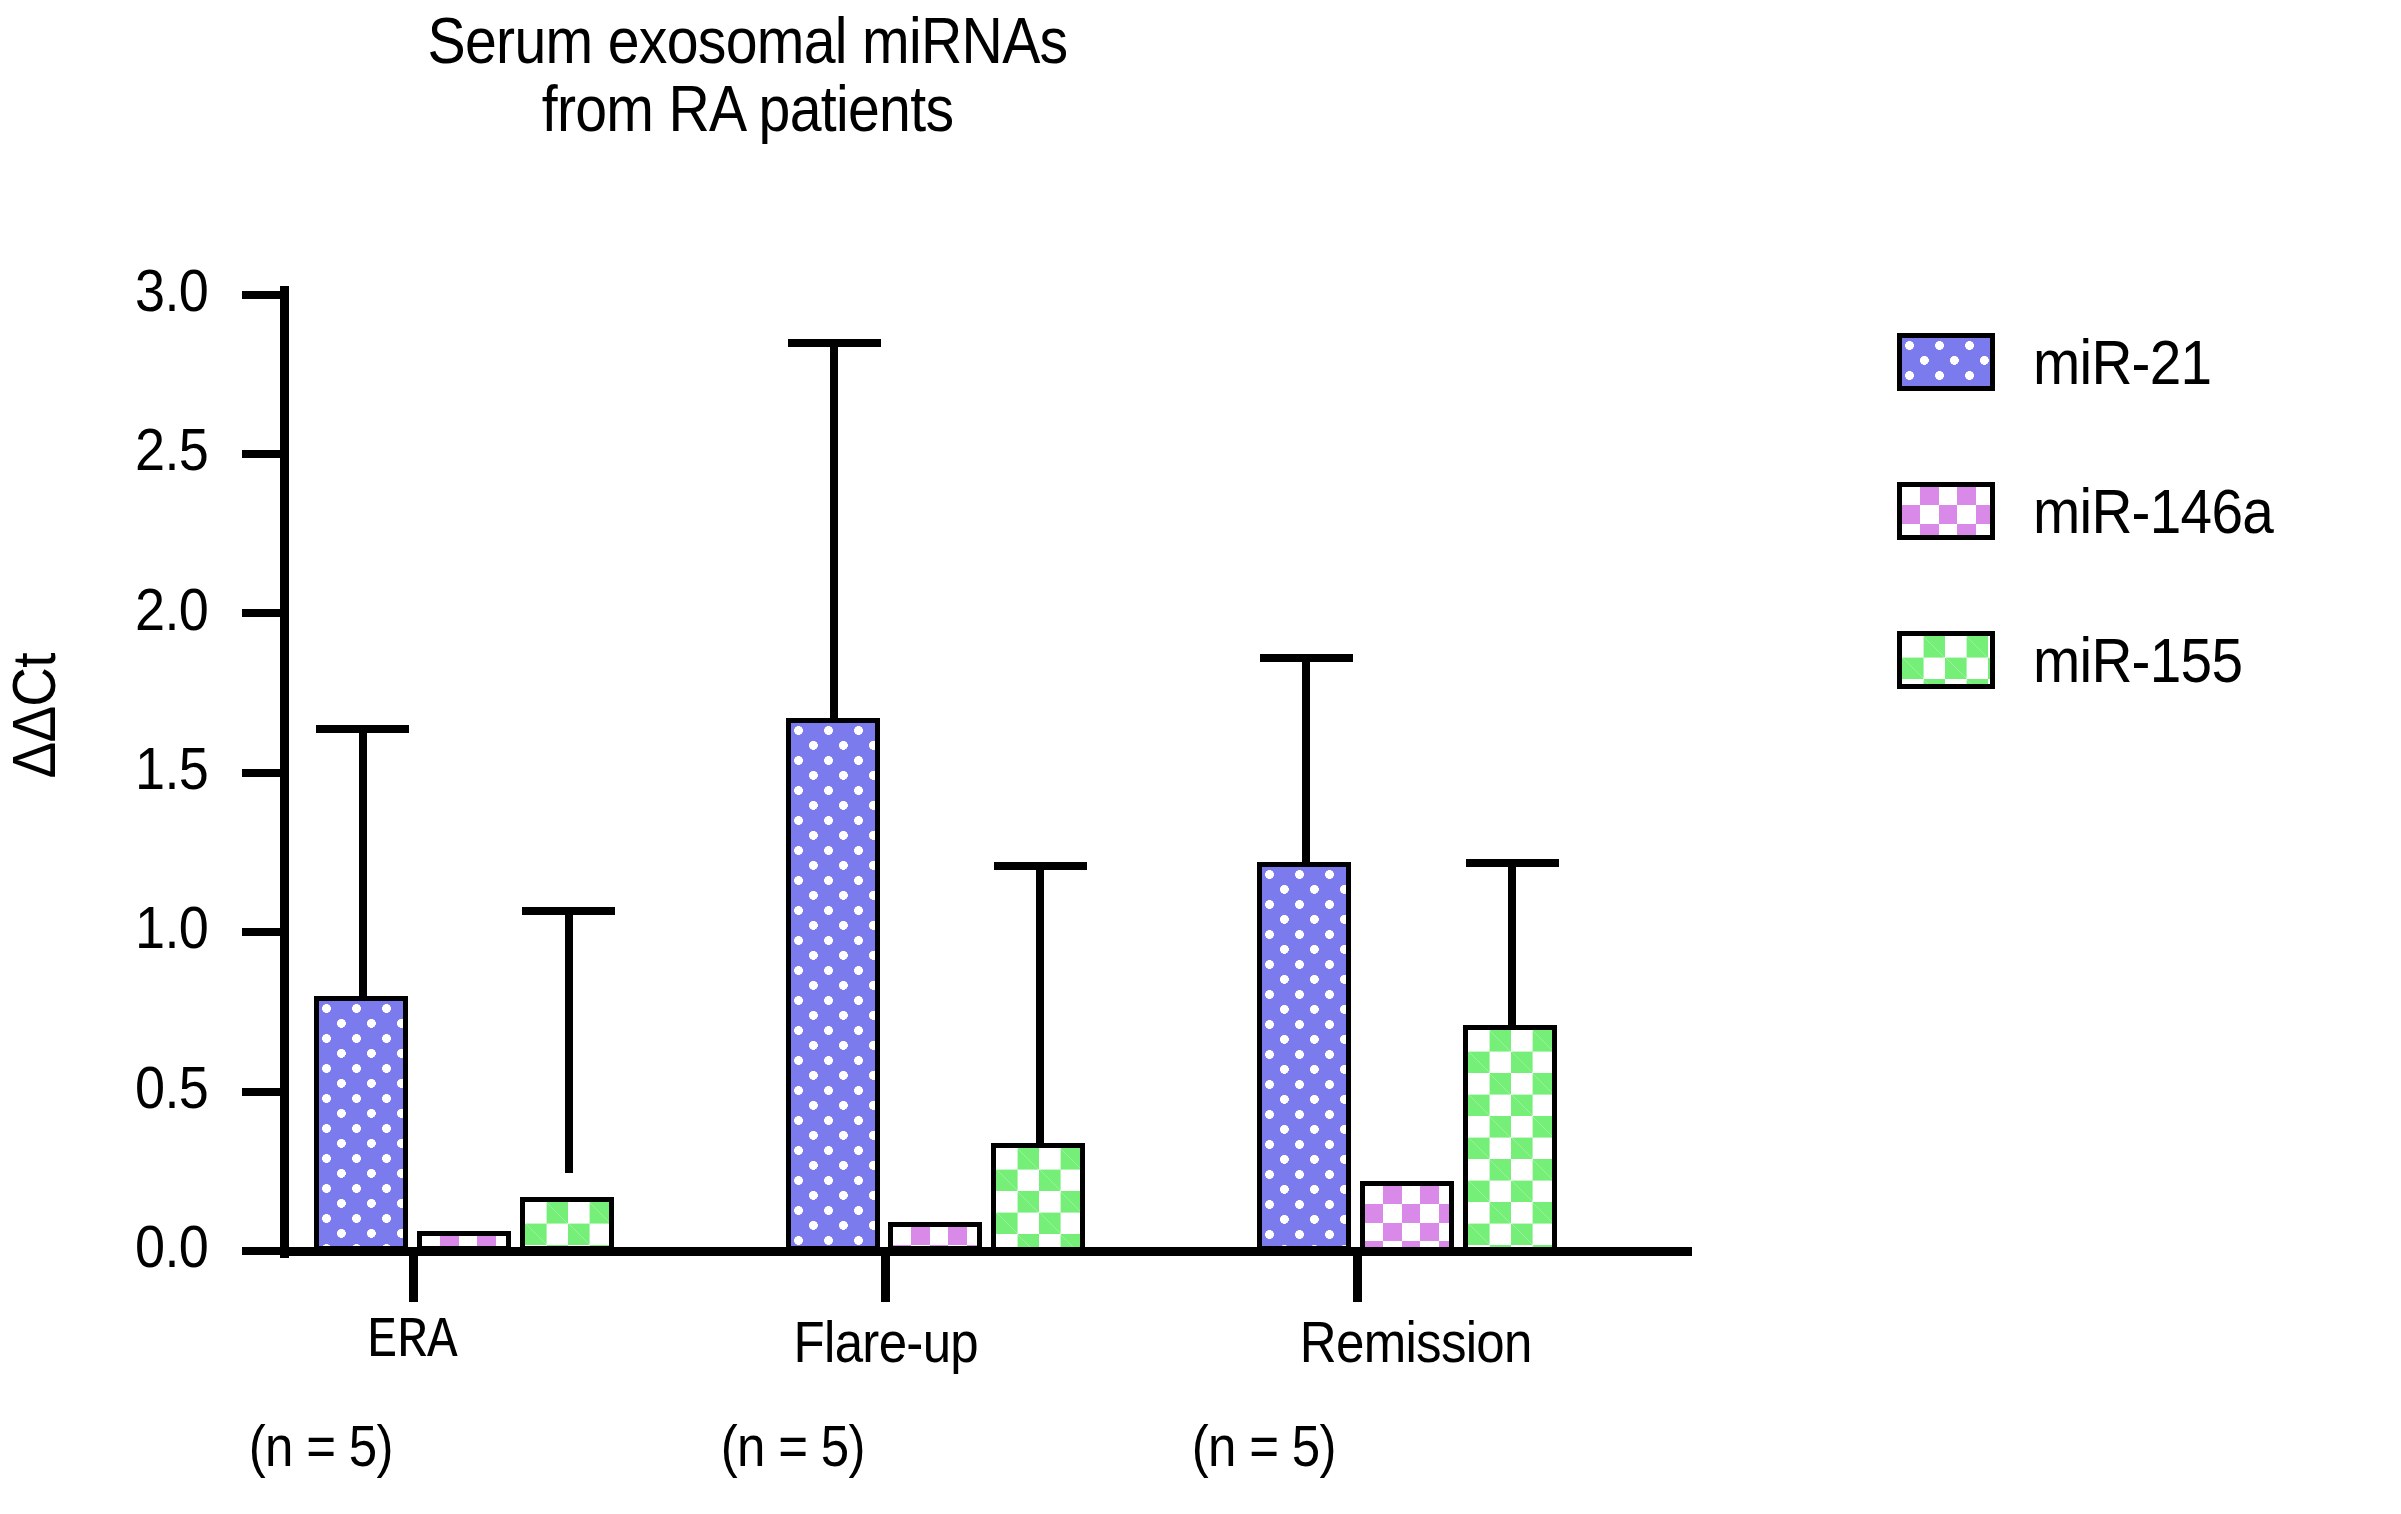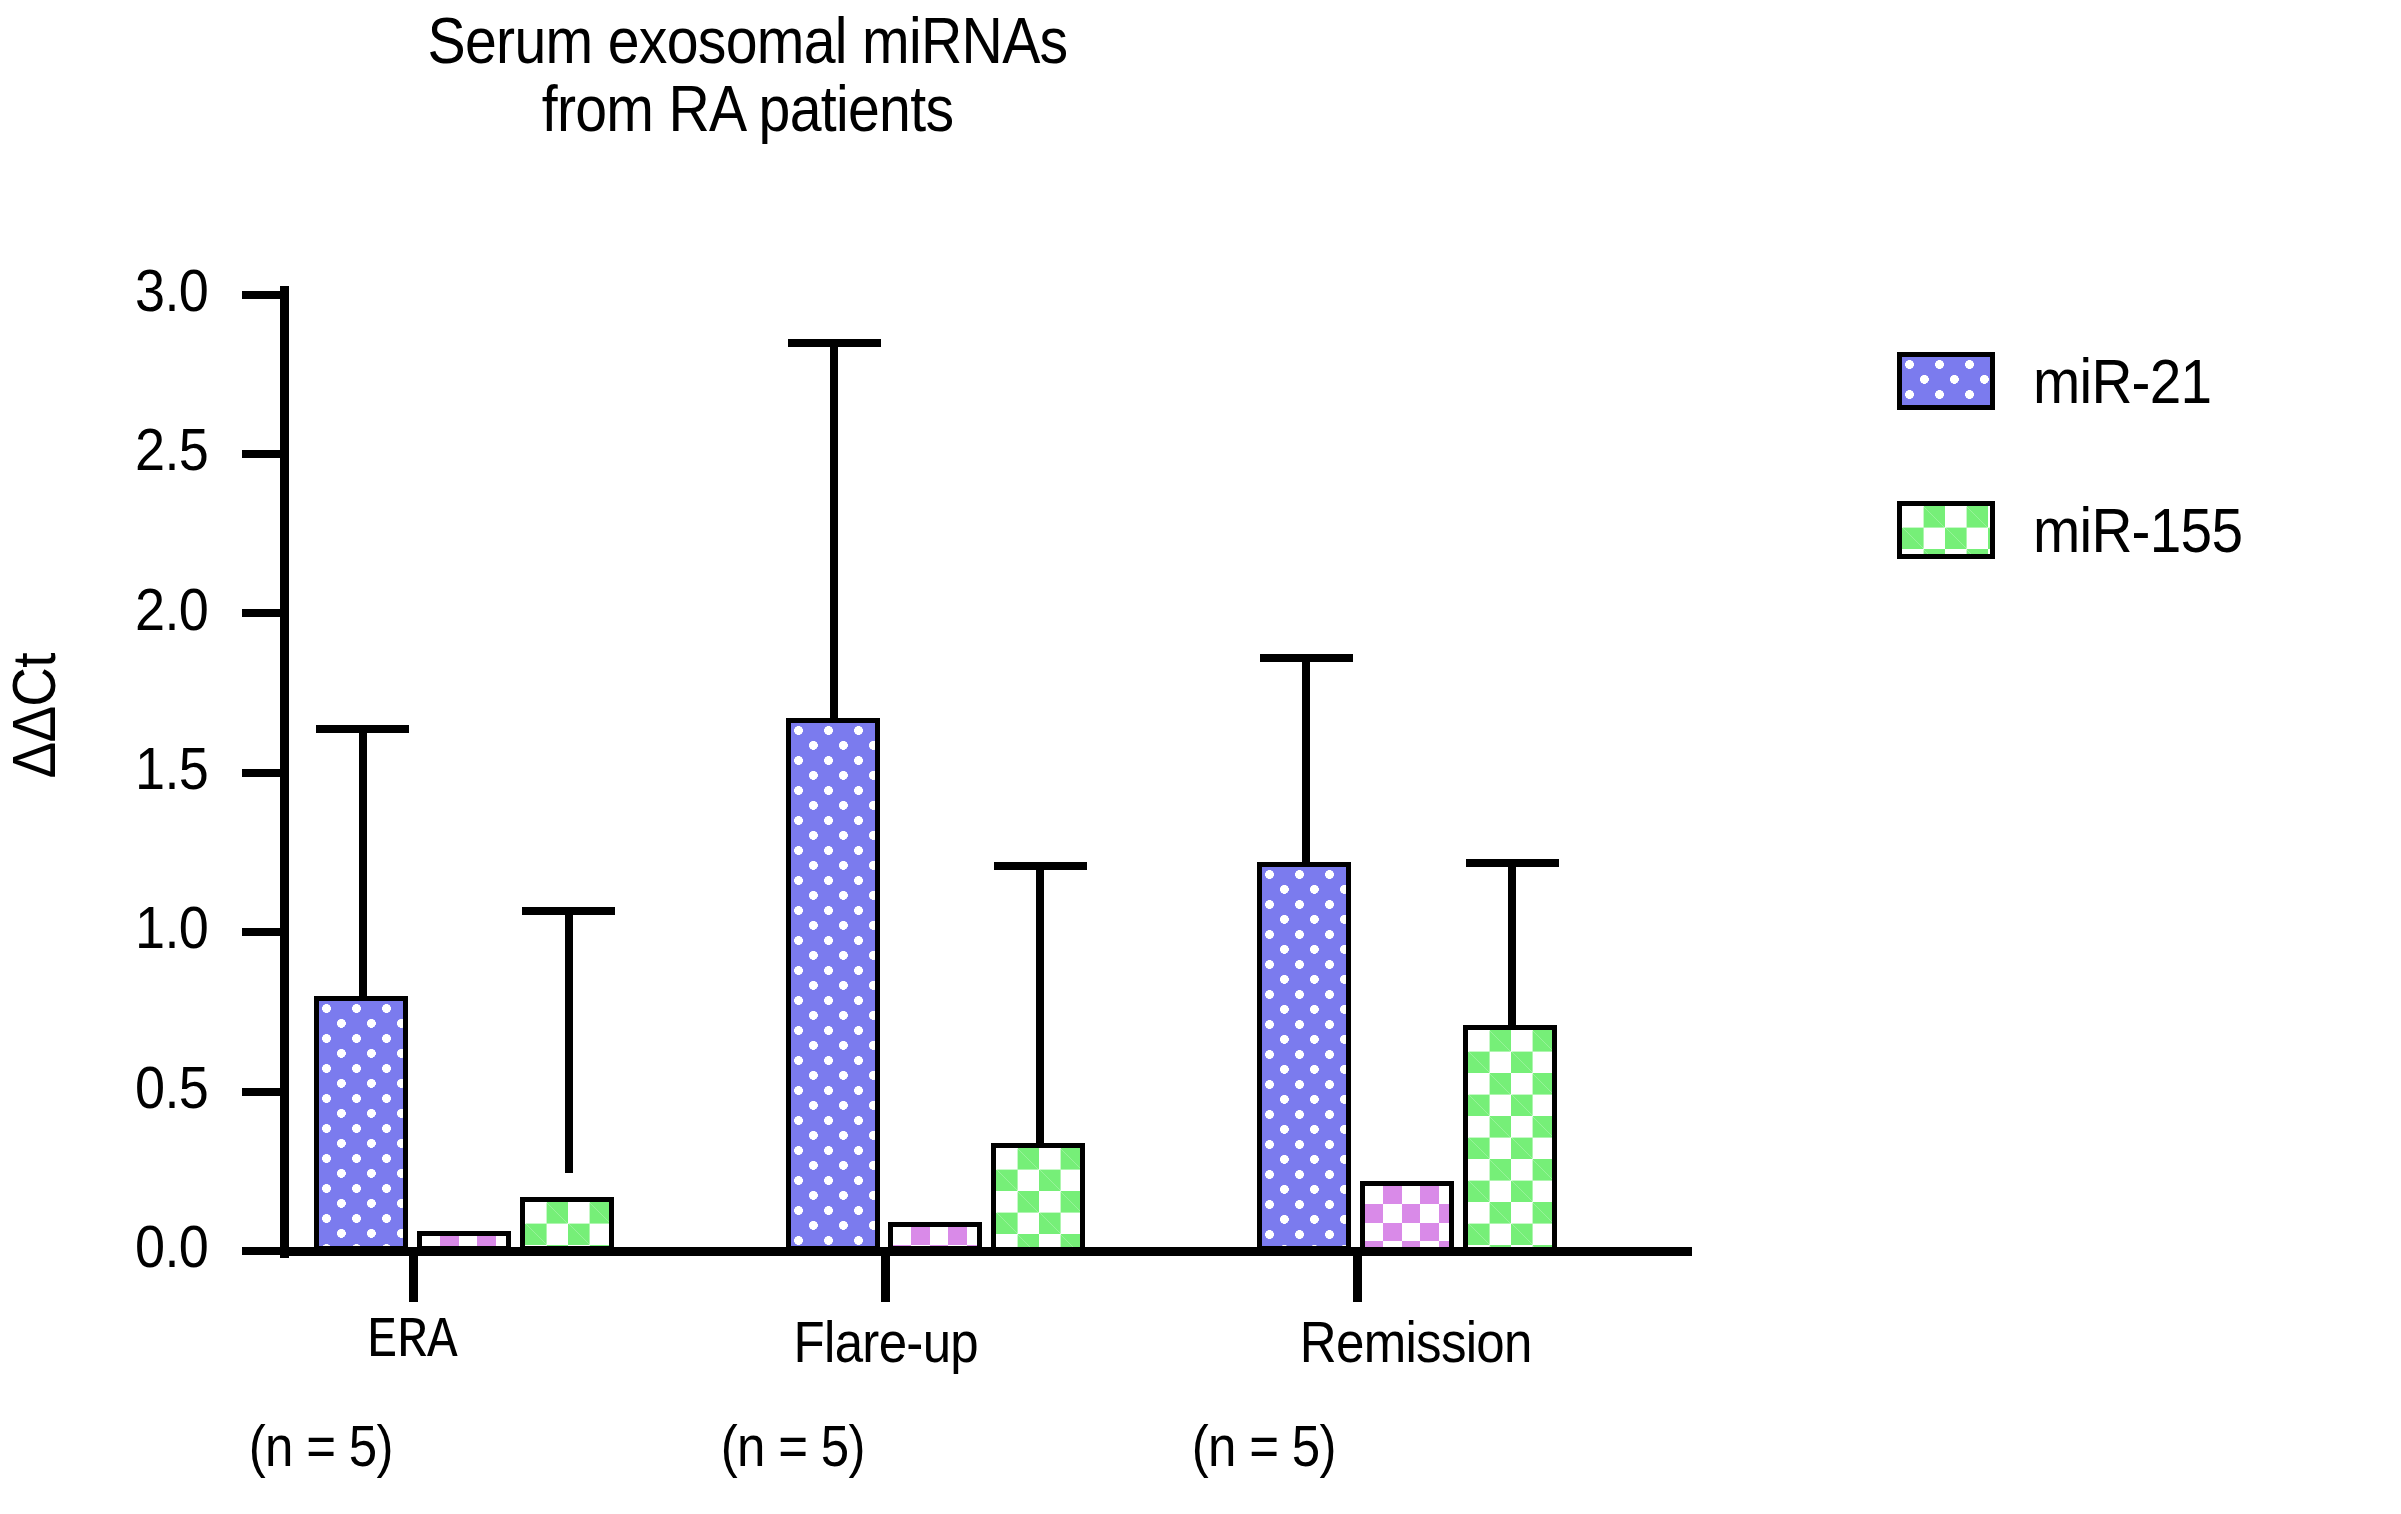--- a/index.html
+++ b/index.html
@@ -71,21 +71,21 @@
       linear-gradient(45deg,#76ef78 25%,transparent 25%,transparent 75%,#76ef78 75%);
     background-size:43px 43px;
     background-position:0 0, 21.6px 21.6px;
   }
 
   
   .err-stem{position:absolute;width:7.5px;background:#000;}
   .err-cap{position:absolute;height:7.5px;background:#000;}
 
   
-  .legend{position:absolute;left:1897px;top:332px;}
+  .legend{position:absolute;left:1897px;top:313px;}
   .legend-row{display:flex;align-items:center;height:98px;margin-bottom:51px;}
   .legend-swatch{
     width:98px;height:58px;box-sizing:border-box;border:5.8px solid #000;margin-right:38px;
   }
   .legend-label{font-size:63px;letter-spacing:-0.8px;white-space:nowrap;}
   .legend-label > span{display:inline-block;transform:scaleX(0.9);transform-origin:left center;}
 </style>
 </head>
 <body>
 
@@ -169,19 +169,23 @@
     <div class="xtickn" style="left:1182px;"><span>(n = 5)</span></div>
 
   </div>
 
   <div class="legend">
     <div class="legend-row">
       <div class="legend-swatch pat-dots"></div>
       <div class="legend-label"><span>miR-21</span></div>
     </div>
     <div class="legend-row">
+      <div class="legend-swatch pat-check-violet"></div>
+      <div class="legend-label"><span>miR-146a</span></div>
+    </div>
+    <div class="legend-row">
       <div class="legend-swatch pat-check-green"></div>
       <div class="legend-label"><span>miR-155</span></div>
     </div>
   </div>
 
 </div>
 
 
 </body></html>

